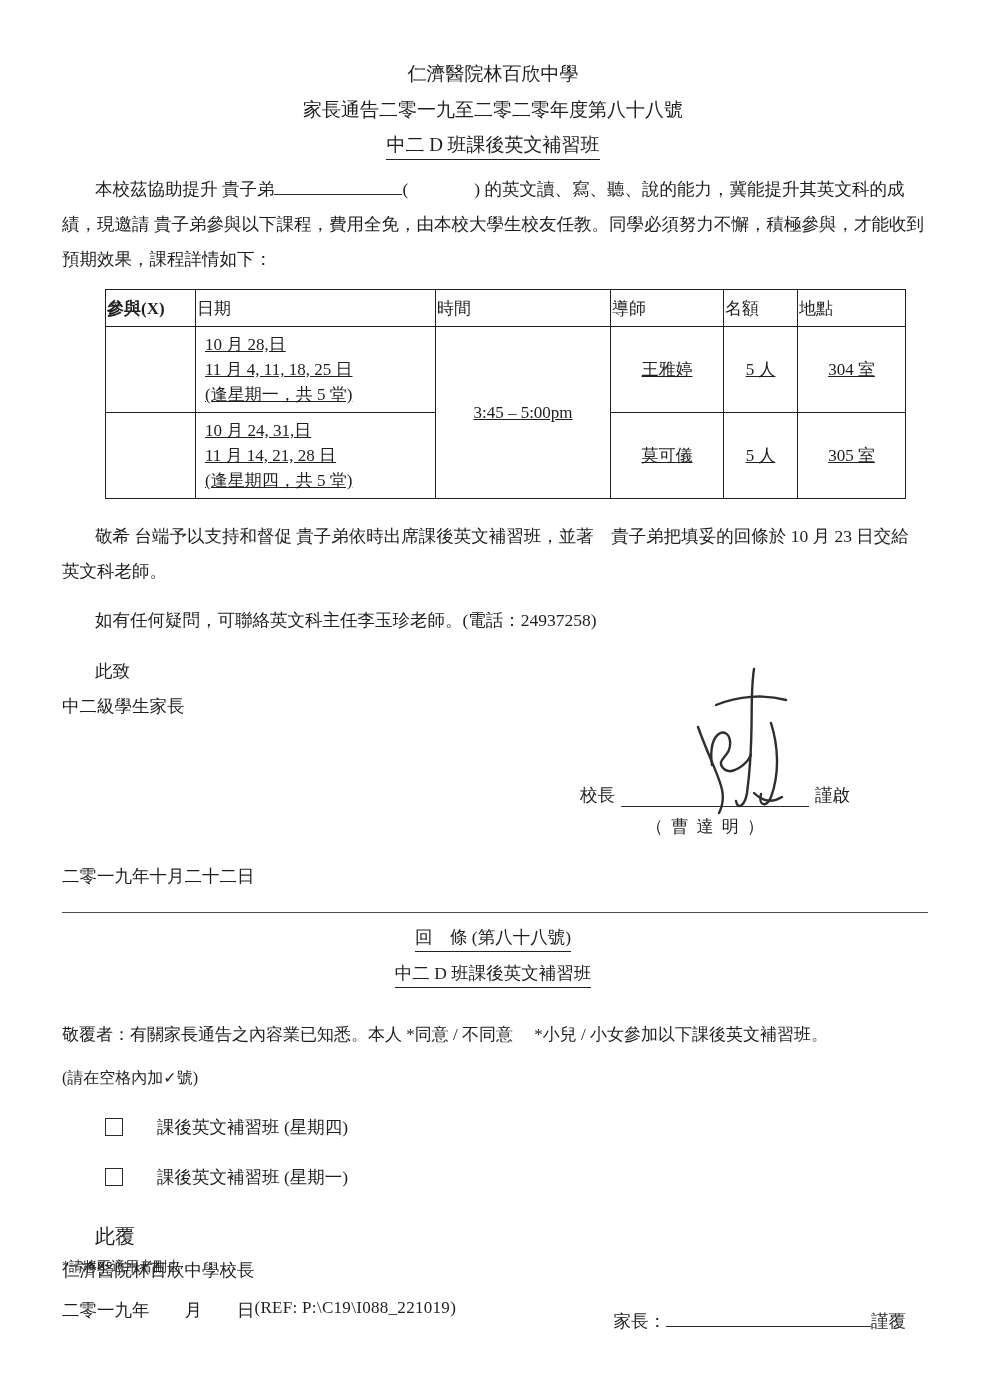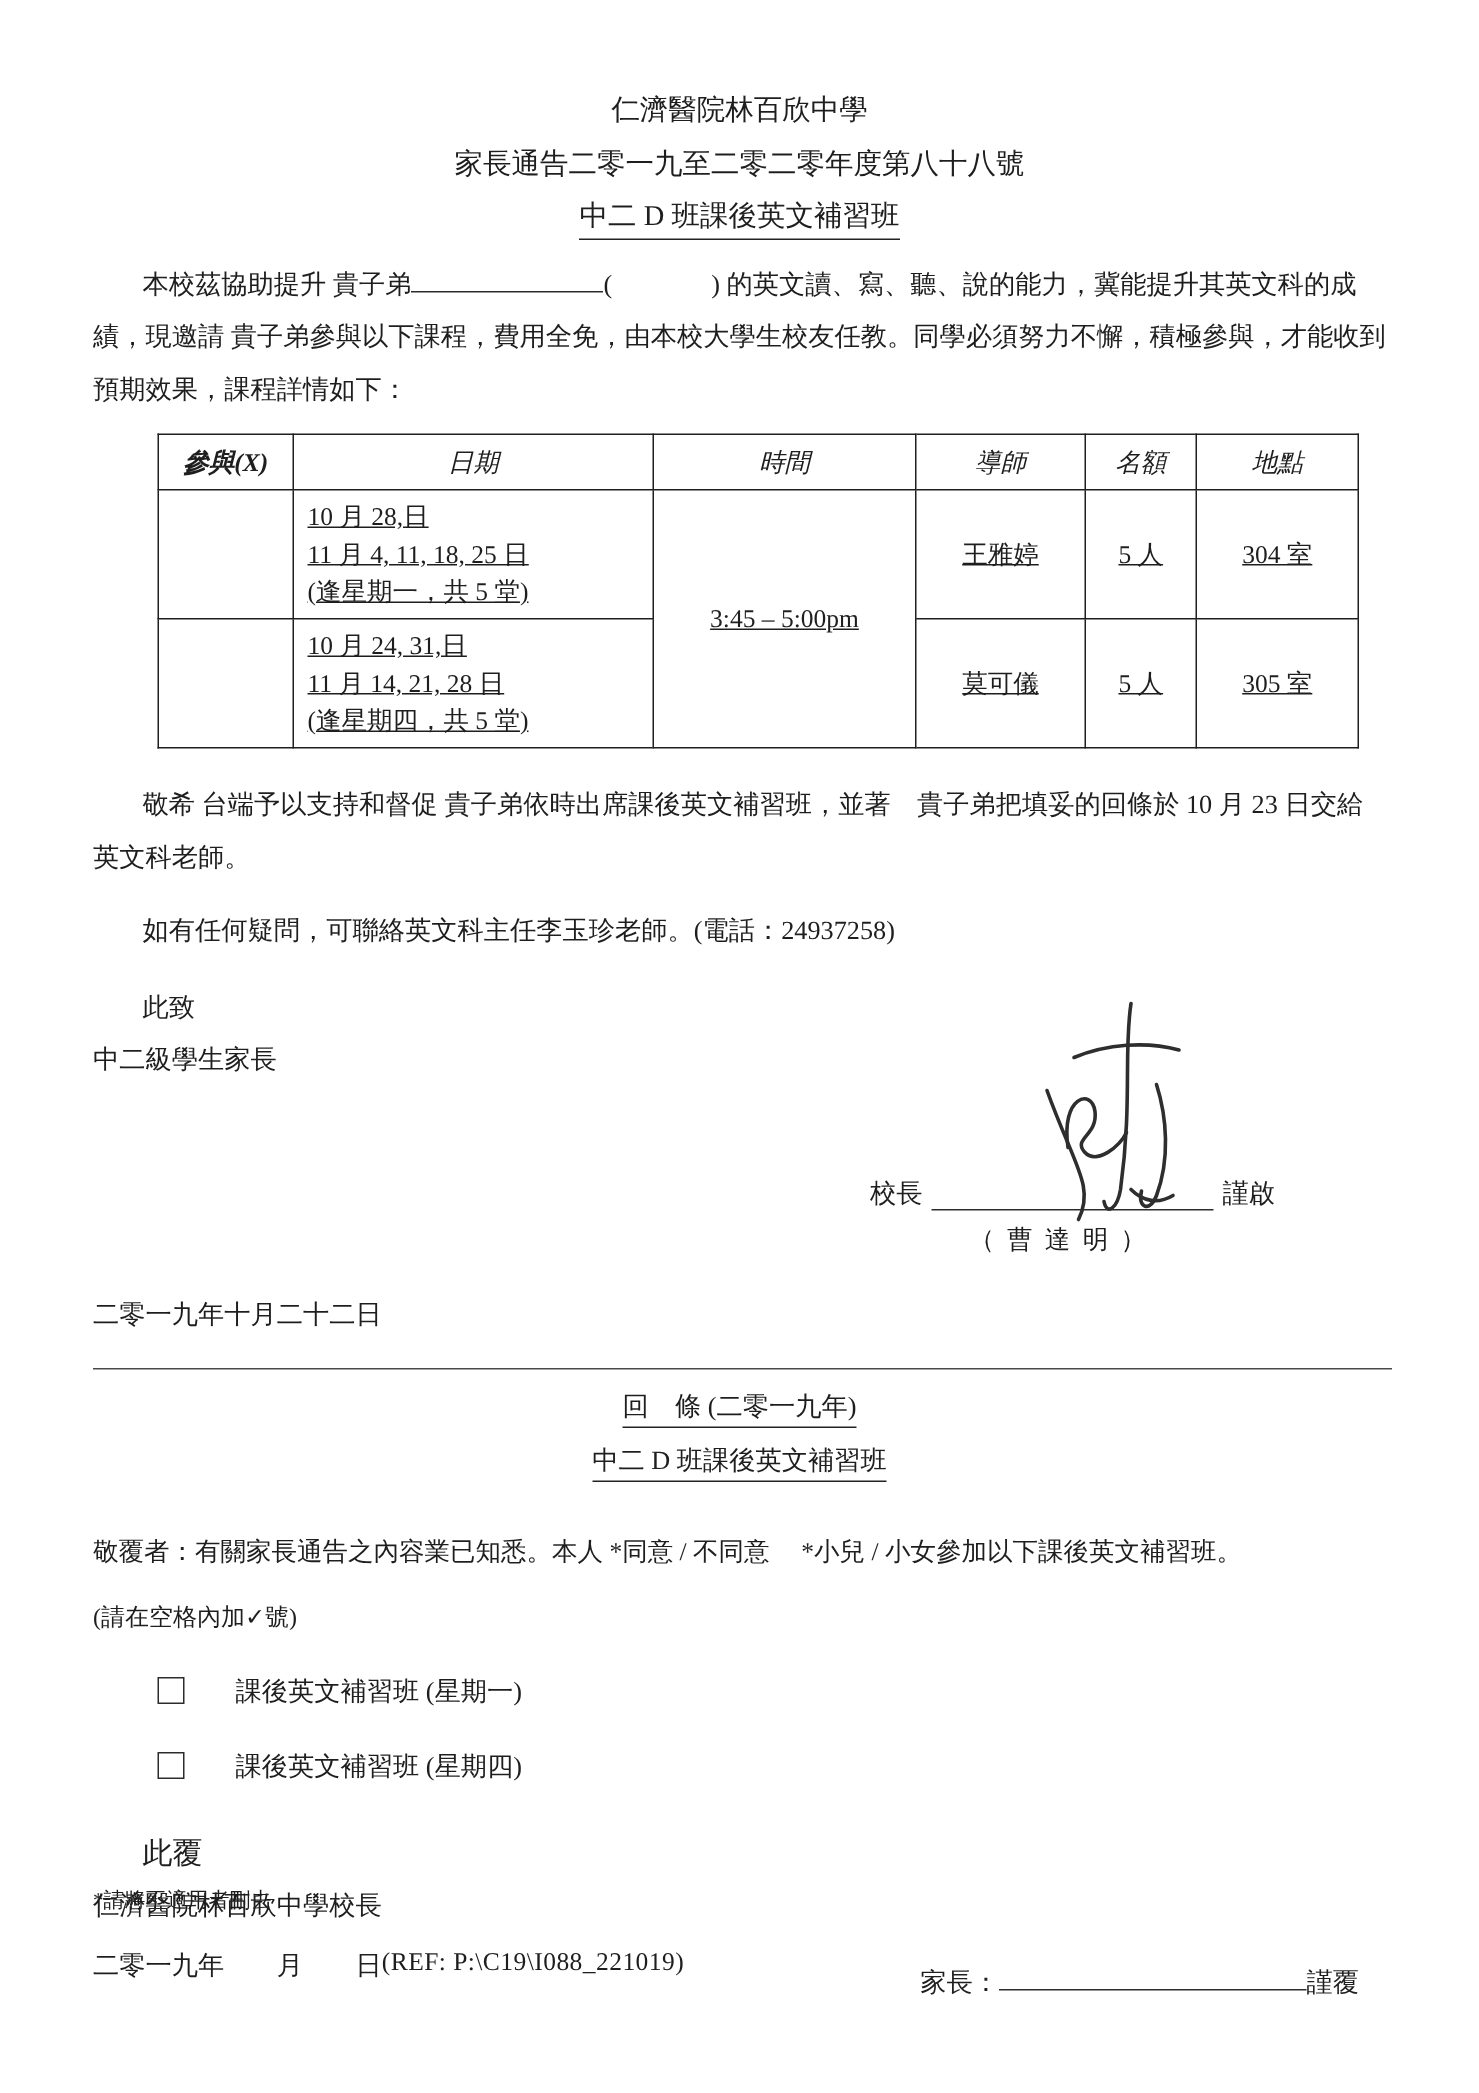--- a/index.html
+++ b/index.html
@@ -18,21 +18,21 @@
 
   .salutation{margin-top:28px;font-size:17.5px;}
   .para{font-size:17.5px;line-height:35px;margin:0;}
   .p1{margin-top:12px;text-indent:33px;}
   .blank{display:inline-block;border-bottom:1px solid #2c2c2c;height:15px;vertical-align:baseline;}
   .w128{width:128px;}
   .gap68{display:inline-block;width:66px;}
 
   table.course{border-collapse:collapse;margin:12px 0 0 43px;table-layout:fixed;width:800px;}
   table.course th,table.course td{border:1.6px solid #1f1f1f;font-size:17px;}
-  table.course th{height:34px;font-weight:normal;text-align:center;font-style:italic;}
+  table.course th{height:34px;font-weight:normal;text-align:left;}
   table.course th.b{font-weight:bold;}
   td.datecell{padding:5px 4px 5px 9px;line-height:25px;font-size:16.5px;}
   td.center{text-align:center;}
   td.timecell{text-align:center;font-size:17px;}
   tr.r{height:77px;text-decoration:underline;}
 
   .p2{margin-top:20px;text-indent:33px;}
   .p3{margin-top:14px;text-indent:33px;}
   .thisto{margin-top:16px;font-size:17.5px;line-height:35px;text-indent:33px;}
   .recipient{font-size:17.5px;line-height:34px;}
@@ -147,33 +147,33 @@
       <span class="sig-underline"></span>
       <span>謹啟</span>
     </div>
     <div class="sig-name">（ 曹 達 明 ）</div>
   </div>
 
   <div class="dateline">二零一九年十月二十二日</div>
 
   <hr class="divider">
 
-  <div class="slip-head"><span>回　條 (二零一九年)</span></div>
+  <div class="slip-head"><span>回　條 (第八十八號)</span></div>
   <div class="slip-head slip-sub"><span>中二 D 班課後英文補習班</span></div>
 
   <p class="slip-body">敬覆者：有關家長通告之內容業已知悉。本人 *同意 / 不同意　 *小兒 / 小女參加以下課後英文補習班。</p>
   <div class="slip-note">(請在空格內加✓號)</div>
 
   <div class="opt-row">
     <span class="opt-box"></span>
-    <span>課後英文補習班 (星期一)</span>
+    <span>課後英文補習班 (星期四)</span>
   </div>
   <div class="opt-row">
     <span class="opt-box"></span>
-    <span>課後英文補習班 (星期四)</span>
+    <span>課後英文補習班 (星期一)</span>
   </div>
 
   <div class="thisreply">此覆</div>
   <div class="slip-to">仁濟醫院林百欣中學校長</div>
 
   <div class="parent-row">
     <span>家長：</span><span class="blank u205"></span><span>謹覆</span>
   </div>
 
   <div class="footnote">*請將不適用者刪去</div>

